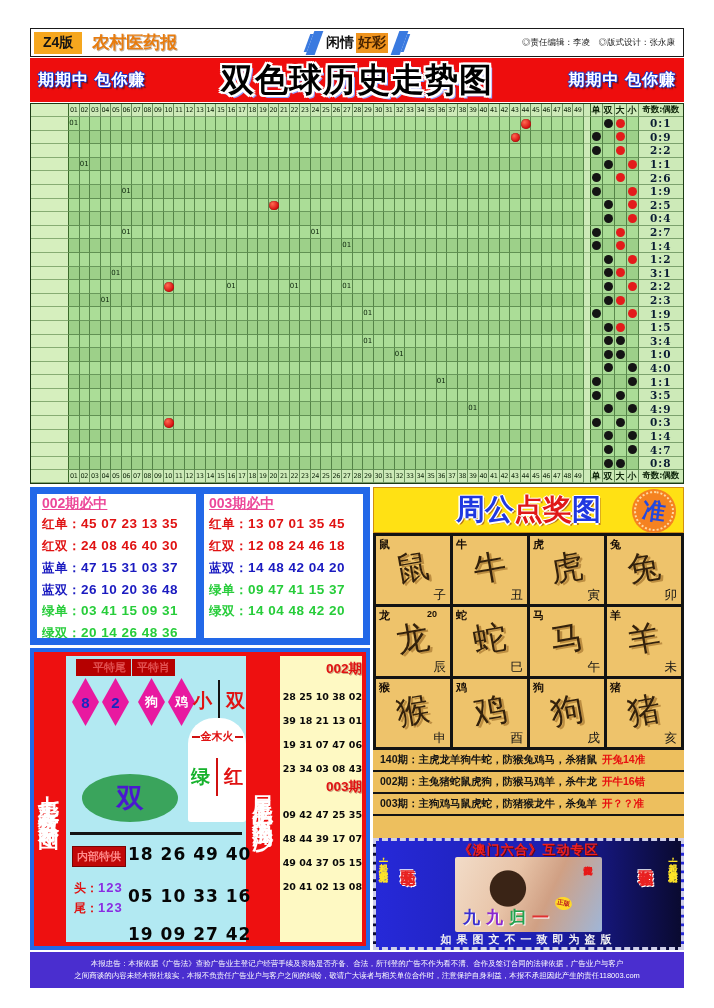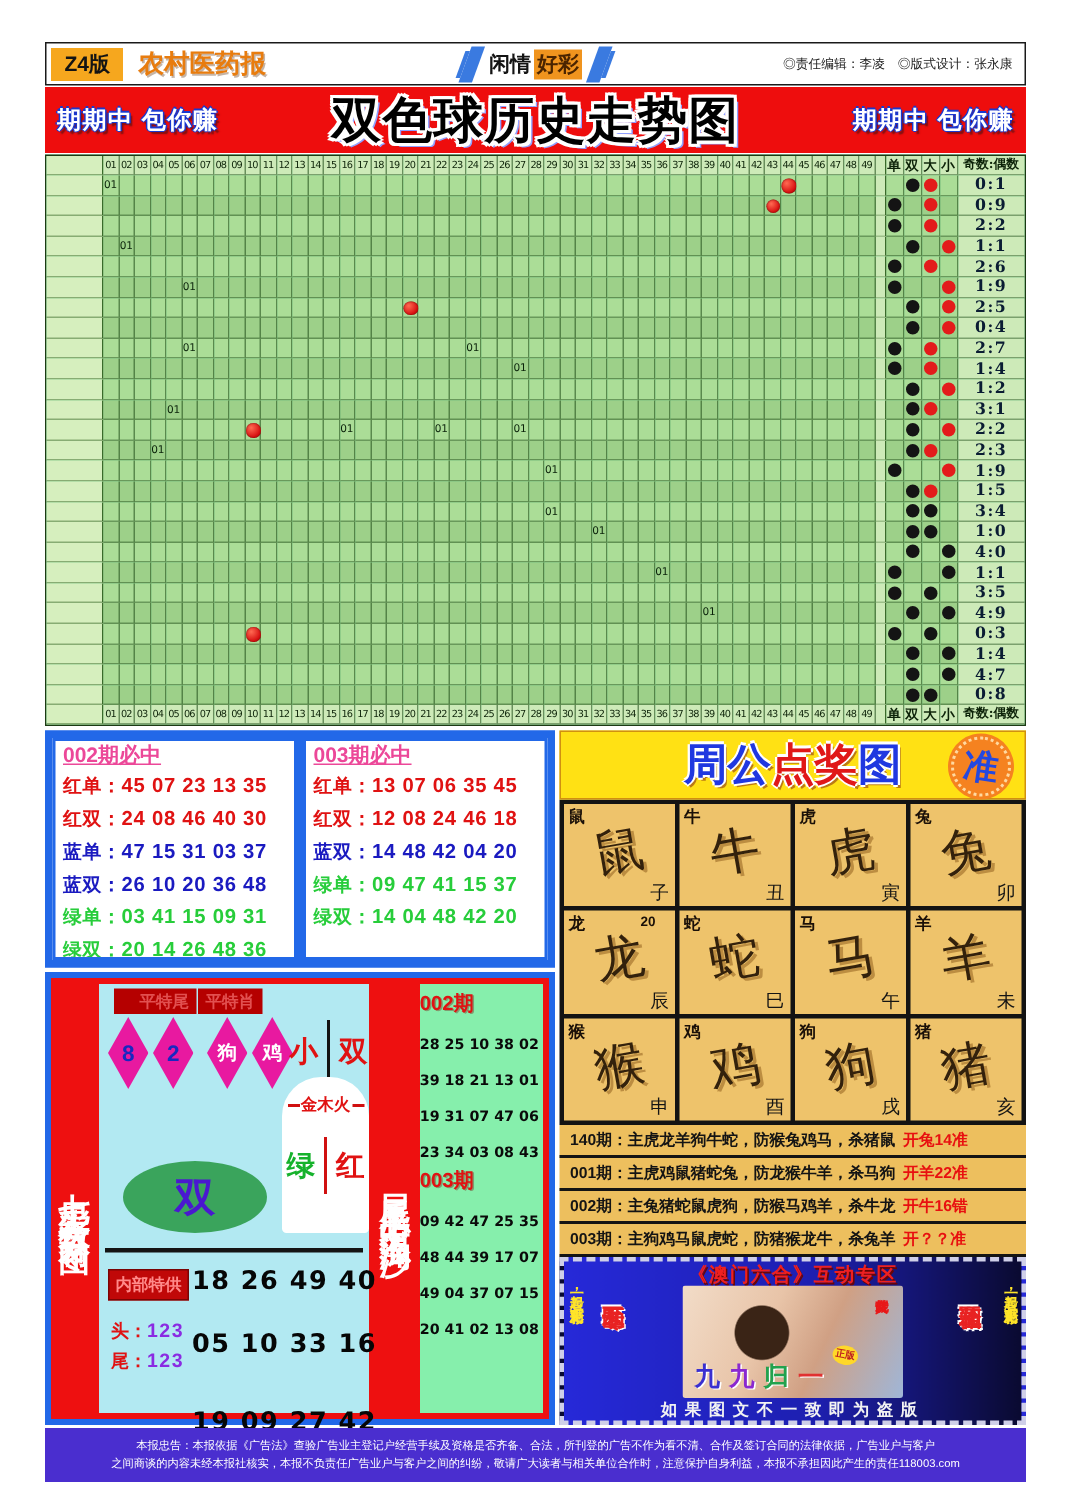--- a/index.html
+++ b/index.html
@@ -119,21 +119,21 @@
   .mc-bottom{position:absolute;bottom:0;left:0;right:0;text-align:center;color:#f2f2f2;
              font-size:11px;font-weight:bold;letter-spacing:5px;}
 
   
   .qxc{position:absolute;left:30px;top:648px;width:340px;height:302px;background:#ee1010;
        border:4px solid #2268e8;display:flex;}
   .qxc-band{width:30px;display:flex;align-items:center;justify-content:center;
             writing-mode:vertical-rl;text-orientation:upright;color:#fff;font-weight:900;
             font-size:21px;line-height:1;letter-spacing:5px;}
   .qxc-main{width:184px;background:#b2e9f2;margin:4px 2px;position:relative;}
-  .qxc-col{width:84px;background:#86efac;margin:4px 4px 4px 2px;text-align:left;overflow:hidden;}
+  .qxc-col{width:84px;background:#fef9c3;margin:4px 4px 4px 2px;text-align:right;overflow:hidden;}
   .ptl{position:absolute;top:3px;background:#b50000;color:#e25050;font-size:11px;font-weight:900;
        padding:1px 5px;}
   .ptl.p1{left:10px;padding-left:17px;} .ptl.p2{left:66px;}
   .dia{position:absolute;top:22px;width:27px;height:48px;background:#e819a0;
        clip-path:polygon(50% 0,100% 50%,50% 100%,0 50%);display:flex;align-items:center;justify-content:center;
        font-weight:900;}
   .dia.x0{left:6px;} .dia.x1{left:36px;} .dia.x2{left:72px;} .dia.x3{left:102px;}
   .dia.num{color:#1828c0;font-size:15px;}
   .dia.zi{color:#fff;font-size:13px;}
   .sb{position:absolute;left:124px;top:24px;width:58px;display:flex;align-items:center;justify-content:center;
@@ -149,21 +149,21 @@
   .gr .g{color:#16b22c;} .gr .r{color:#e01212;}
   .grline{width:2px;height:38px;background:#d01010;margin:0 6px;}
   .oval{position:absolute;left:16px;top:118px;width:96px;height:48px;background:#3aa45c;
         border-radius:50%;display:flex;align-items:center;justify-content:center;
         font-size:27px;font-weight:900;color:#4a18d0;}
   .hline{position:absolute;left:4px;right:4px;top:176px;height:3px;background:#141414;}
   .neibu{position:absolute;left:6px;top:190px;background:#c00808;color:#ff8a8a;font-size:11px;
          font-weight:900;padding:2px 4px;border:1px solid #7a0404;}
   .bignum{position:absolute;left:62px;font-size:17px;font-weight:900;color:#060606;
           letter-spacing:1px;white-space:nowrap;font-family:"DejaVu Sans",sans-serif;}
-  .n1{top:188px;} .n2{top:230px;} .n3{top:268px;margin-top:14px;}
+  .n1{top:188px;} .n2{top:230px;} .n3{top:268px;}
   .ht{position:absolute;left:8px;font-weight:900;}
   .ht .hlbl{color:#e01212;font-size:12px;}
   .ht .hval{color:#8a2be2;font-size:13px;letter-spacing:1px;}
   .ht.h1{top:222px;} .ht.h2{top:242px;}
   .qp{color:#e01212;font-weight:900;font-size:13.5px;margin-top:4px;
       text-shadow:1px 1px 0 rgba(120,0,0,.35);}
   .qn{font-weight:900;font-size:9.5px;color:#0a0a0a;margin-top:13px;white-space:nowrap;
       font-family:"DejaVu Sans",sans-serif;}
 
   
@@ -1970,21 +1970,21 @@
         <div class="ptitle">002期必中</div>
         <div class="prow c-red"><span class="lbl">红单：</span><span class="nums">45 07 23 13 35</span></div>
         <div class="prow c-red"><span class="lbl">红双：</span><span class="nums">24 08 46 40 30</span></div>
         <div class="prow c-blue"><span class="lbl">蓝单：</span><span class="nums">47 15 31 03 37</span></div>
         <div class="prow c-blue"><span class="lbl">蓝双：</span><span class="nums">26 10 20 36 48</span></div>
         <div class="prow c-green"><span class="lbl">绿单：</span><span class="nums">03 41 15 09 31</span></div>
         <div class="prow c-green"><span class="lbl">绿双：</span><span class="nums">20 14 26 48 36</span></div>
       </div>
       <div class="pbox">
         <div class="ptitle">003期必中</div>
-        <div class="prow c-red"><span class="lbl">红单：</span><span class="nums">13 07 06 35 45</span></div>
+        <div class="prow c-red"><span class="lbl">红单：</span><span class="nums">13 07 01 35 45</span></div>
         <div class="prow c-red"><span class="lbl">红双：</span><span class="nums">12 08 24 46 18</span></div>
         <div class="prow c-blue"><span class="lbl">蓝双：</span><span class="nums">14 48 42 04 20</span></div>
         <div class="prow c-green"><span class="lbl">绿单：</span><span class="nums">09 47 41 15 37</span></div>
         <div class="prow c-green"><span class="lbl">绿双：</span><span class="nums">14 04 48 42 20</span></div>
       </div>
     </div>
 
   <div class="zg">
     <div class="zg-titlebar">
       <span id="zgTitle"><span class="tc blue">周</span><span class="tc blue">公</span><span class="tc red">点</span><span class="tc red">奖</span><span class="tc blue">图</span></span>
@@ -2051,25 +2051,20 @@
           <span class="za">猪</span>
           <span class="zart">猪</span>
           <span class="zb">亥</span>
         </div>
       </div>
     <div class="preds">
         <div class="prow2">
           <span class="pr-period">140期：</span>
           <span class="pr-text">主虎龙羊狗牛蛇，防猴兔鸡马，杀猪鼠</span>
           <span class="pr-res">开兔14准</span>
-        </div>
-        <div class="prow2">
-          <span class="pr-period">001期：</span>
-          <span class="pr-text">主虎鸡鼠猪蛇兔，防龙猴牛羊，杀马狗</span>
-          <span class="pr-res">开羊22准</span>
         </div>
         <div class="prow2">
           <span class="pr-period">002期：</span>
           <span class="pr-text">主兔猪蛇鼠虎狗，防猴马鸡羊，杀牛龙</span>
           <span class="pr-res">开牛16错</span>
         </div>
         <div class="prow2">
           <span class="pr-period">003期：</span>
           <span class="pr-text">主狗鸡马鼠虎蛇，防猪猴龙牛，杀兔羊</span>
           <span class="pr-res">开？？准</span>
@@ -2137,21 +2132,21 @@
     <div class="qxc-band">尾尾必中大浪淘沙</div>
     <div class="qxc-col">
         <div class="qp">002期</div>
         <div class="qn">28 25 10 38 02</div>
         <div class="qn">39 18 21 13 01</div>
         <div class="qn">19 31 07 47 06</div>
         <div class="qn">23 34 03 08 43</div>
         <div class="qp">003期</div>
         <div class="qn">09 42 47 25 35</div>
         <div class="qn">48 44 39 17 07</div>
-        <div class="qn">49 04 37 07 15</div>
+        <div class="qn">49 04 37 05 15</div>
         <div class="qn">20 41 02 13 08</div>
       </div>
   </div>
 
   <div class="disc">
     <div>本报忠告：本报依据《广告法》查验广告业主登记户经营手续及资格是否齐备、合法，所刊登的广告不作为看不清、合作及签订合同的法律依据，广告业户与客户</div>
     <div>之间商谈的内容未经本报社核实，本报不负责任广告业户与客户之间的纠纷，敬请广大读者与相关单位合作时，注意保护自身利益，本报不承担因此产生的责任118003.com</div>
   </div>
 </div>
 

